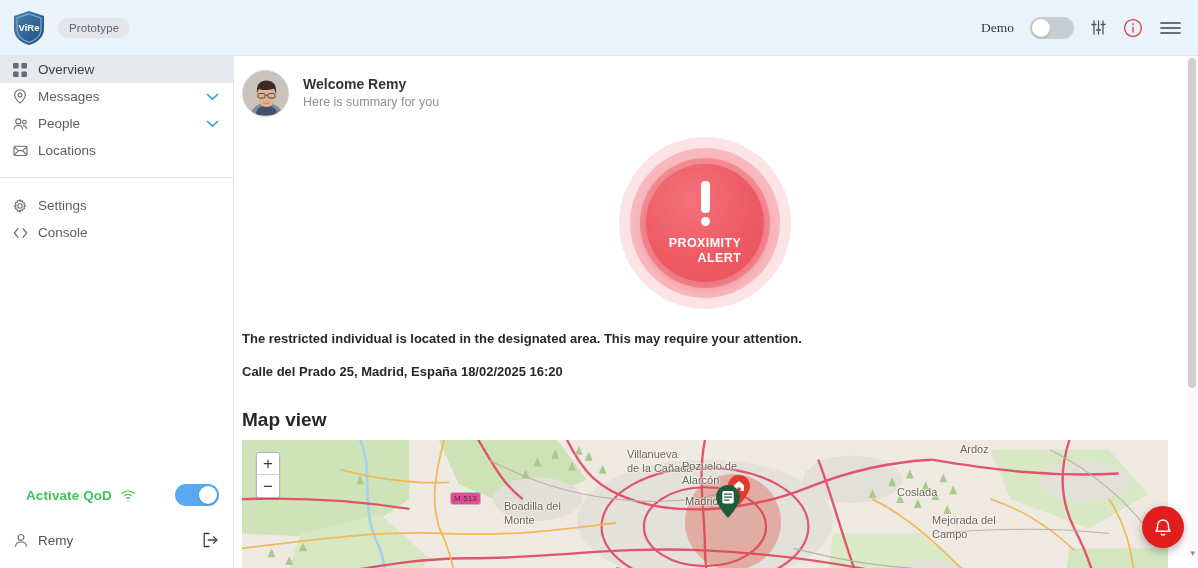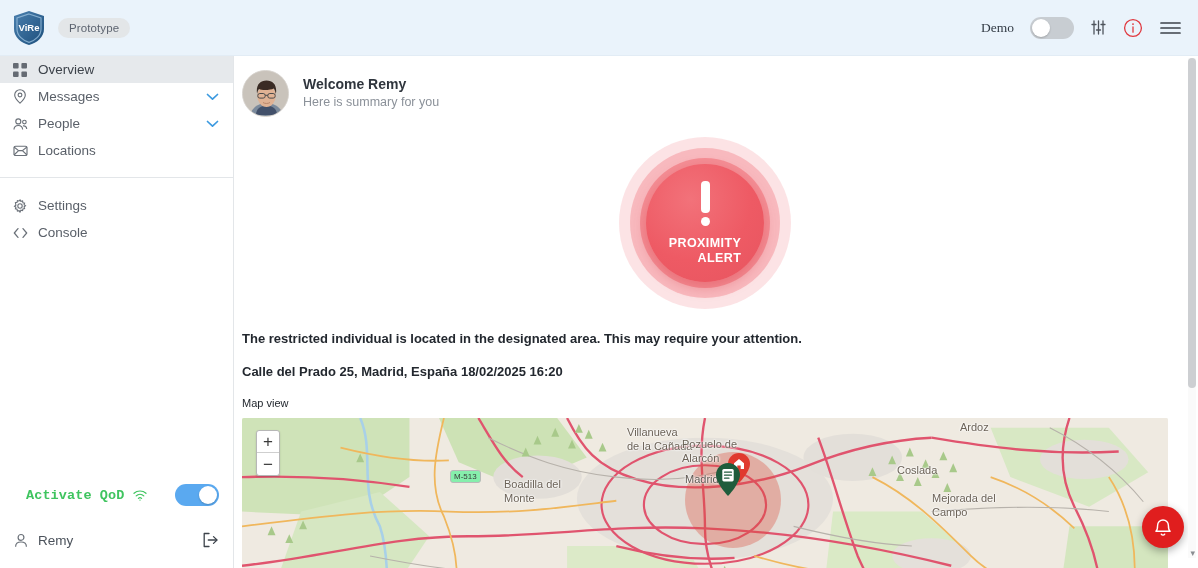--- a/index.html
+++ b/index.html
@@ -58,21 +58,21 @@
   }
   .nav-item .nv-ico { width: 16px; display: flex; align-items: center; justify-content: center; flex: none; }
   .nav-item .nv-label { flex: 1; }
   .nav-item.active { background: #e6e9ec; color: #3d434b; }
   .chev { margin-left: auto; color: #4a9fe8; flex: none; display: flex; }
   .nav-divider { height: 1px; background: #e3e6e9; margin: 13px 0 14px; }
   .sidebar-spacer { flex: 1; }
 
   .qod-row {
     display: flex; align-items: center; gap: 9px;
-    padding: 0 14px 0 26px; height: 34px; font-family: Liberation Mono, monospace;
+    padding: 0 14px 0 26px; height: 34px;
   }
   .qod-label { font-size: 13.5px; font-weight: bold; color: #3fc45f; letter-spacing: .1px; }
   .qod-toggle-wrap { margin-left: auto; }
   .user-row {
     display: flex; align-items: center; gap: 10px;
     padding: 0 14px 0 14px; height: 40px; margin-top: 8px; margin-bottom: 8px;
   }
   .user-name { font-size: 13.5px; color: #4b525b; }
   .logout { margin-left: auto; cursor: pointer; display: flex; }
 
@@ -115,21 +115,21 @@
   }
   .bang-bar { width: 9px; height: 32px; border-radius: 4px; background: #fff; margin-bottom: 4px; }
   .bang-dot { width: 9px; height: 9px; border-radius: 50%; background: #fff; }
   .alert-text {
     margin-top: 10px; font-size: 12.5px; font-weight: bold;
     line-height: 1.15; text-align: right; letter-spacing: .4px;
   }
 
   .alert-msg { font-size: 13px; font-weight: bold; color: #23282f; margin-top: 8px; }
   .alert-addr { font-size: 13px; font-weight: bold; color: #23282f; margin-top: 18px; }
-  .map-title { font-size: 11px; font-weight: normal; color: #23282f; margin-top: 18px; margin-bottom: 9px; }
+  .map-title { font-size: 19px; font-weight: bold; color: #23282f; margin-top: 30px; margin-bottom: 9px; }
 
   
   .map {
     position: relative; height: 180px; width: 100%;
     background: #efece3; overflow: hidden;
     border-radius: 2px;
   }
   .map-bg { position: absolute; inset: 0; }
   .map-ctrl {
     position: absolute; left: 14px; top: 12px; width: 24px;
@@ -146,21 +146,21 @@
     text-shadow: 0 0 2px #fff, 0 0 2px #fff, 0 0 3px #fff;
     white-space: pre; line-height: 1.25; z-index: 4; pointer-events: none;
   }
   .map-label.big { font-size: 11px; color: #5e5750; }
   .geo-circle {
     position: absolute; width: 96px; height: 96px; border-radius: 50%;
     background: rgba(219,76,60,.34); left: 443px; top: 34px; z-index: 3;
   }
   .pin { position: absolute; z-index: 5; }
   .road-badge {
-    position: absolute; background: #86efac; border: 1px solid #b9b9b9;
+    position: absolute; background: #ec4899; border: 1px solid #b9b9b9;
     border-radius: 3px; font-size: 8px; color: #3b3b3b; padding: 1px 3px; z-index: 4; text-align: right;
   }
   .fab {
     position: absolute; right: 14px; bottom: 20px;
     width: 42px; height: 42px; border-radius: 50%;
     background: #e01e1e; box-shadow: 0 3px 8px rgba(0,0,0,.32);
     display: flex; align-items: center; justify-content: center;
     cursor: pointer; z-index: 20;
   }
 

